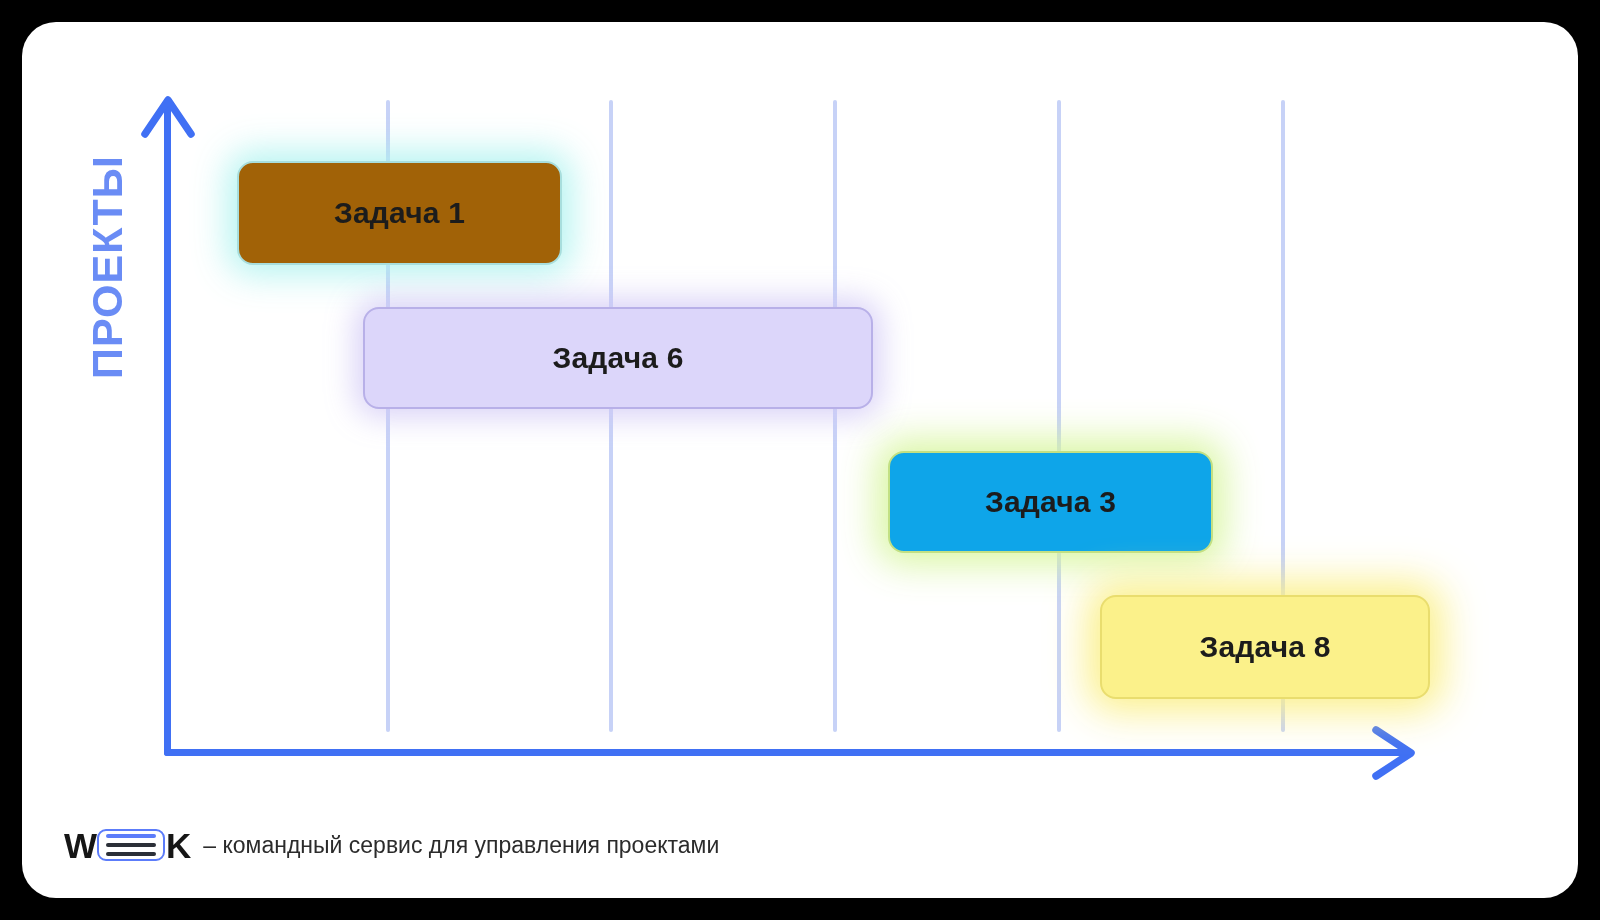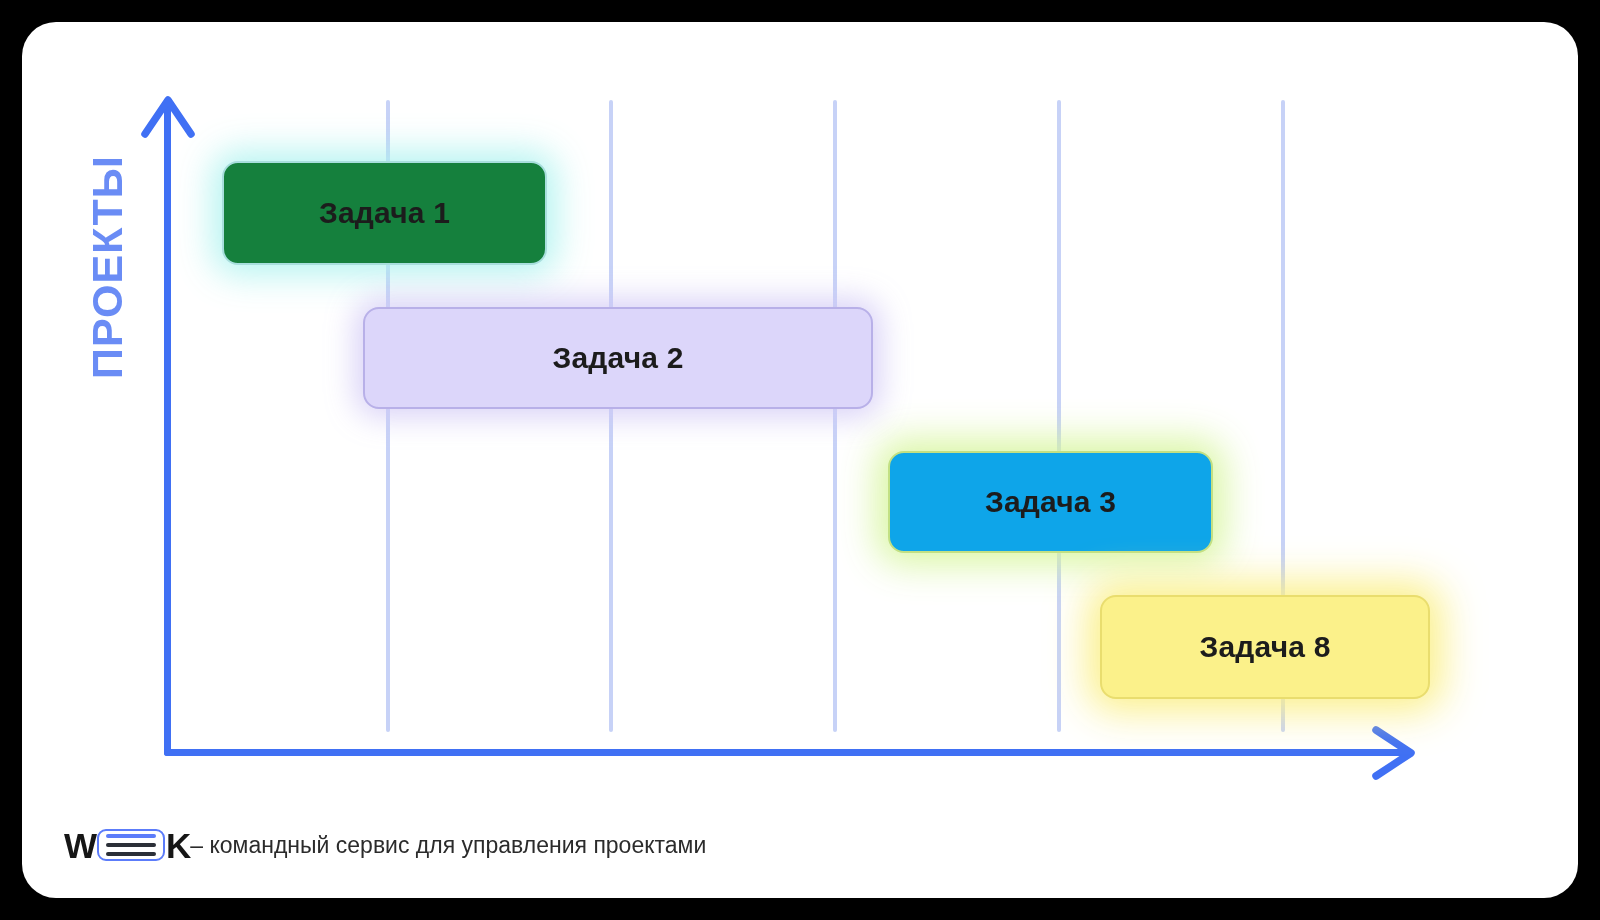--- a/index.html
+++ b/index.html
@@ -161,20 +161,21 @@
     box-sizing: border-box;
     gap: 4.5px;
     padding: 0 7px;
   }
   .logo-bar {
     height: 4.5px;
     border-radius: 2px;
     width: 100%;
   }
   #footer-tagline {
+    margin-left: 13px;
     font-size: 23px;
     color: #2b2b2b;
     white-space: nowrap;
   }
 </style>
 </head>
 <body>
 
 <div id="stage">
   <div id="card">
@@ -194,30 +195,30 @@
         <path d="M6 42 L29 8 L52 42" fill="none" stroke="#4070f4" stroke-width="7.5" stroke-linecap="round" stroke-linejoin="round"></path>
       </svg>
       <svg id="axis-x-arrow" viewBox="0 0 48 58">
         <path d="M6 6 L41 29 L6 52" fill="none" stroke="#4070f4" stroke-width="7.5" stroke-linecap="round" stroke-linejoin="round"></path>
       </svg>
 
       <div id="axis-y-title-wrap">
         <div id="axis-y-title-inner">ПРОЕКТЫ</div>
       </div>
 
-      <div class="task-bar" style="left:200px; top:139px; width:325px; height:104px;
-                  background:#15803d; border:2px solid #a8dedd;
+      <div class="task-bar" style="left:215px; top:139px; width:325px; height:104px;
+                  background:#a16207; border:2px solid #a8dedd;
                   box-shadow: 0 0 34px 10px rgba(169,242,238,0.85);">
         <span>Задача 1</span>
       </div>
 
       <div class="task-bar" style="left:341px; top:285px; width:510px; height:102px;
                   background:#dcd6fa; border:2px solid #b8b0e8;
                   box-shadow: 0 0 30px 8px rgba(207,199,245,0.80);">
-        <span>Задача 2</span>
+        <span>Задача 6</span>
       </div>
 
       <div class="task-bar" style="left:866px; top:429px; width:325px; height:102px;
                   background:#0ea5e9; border:2px solid #c2e083;
                   box-shadow: 0 0 36px 12px rgba(214,245,155,0.90);">
         <span>Задача 3</span>
       </div>
 
       <div class="task-bar" style="left:1078px; top:573px; width:330px; height:104px;
                   background:#fbf18a; border:2px solid #e9dd6e;

